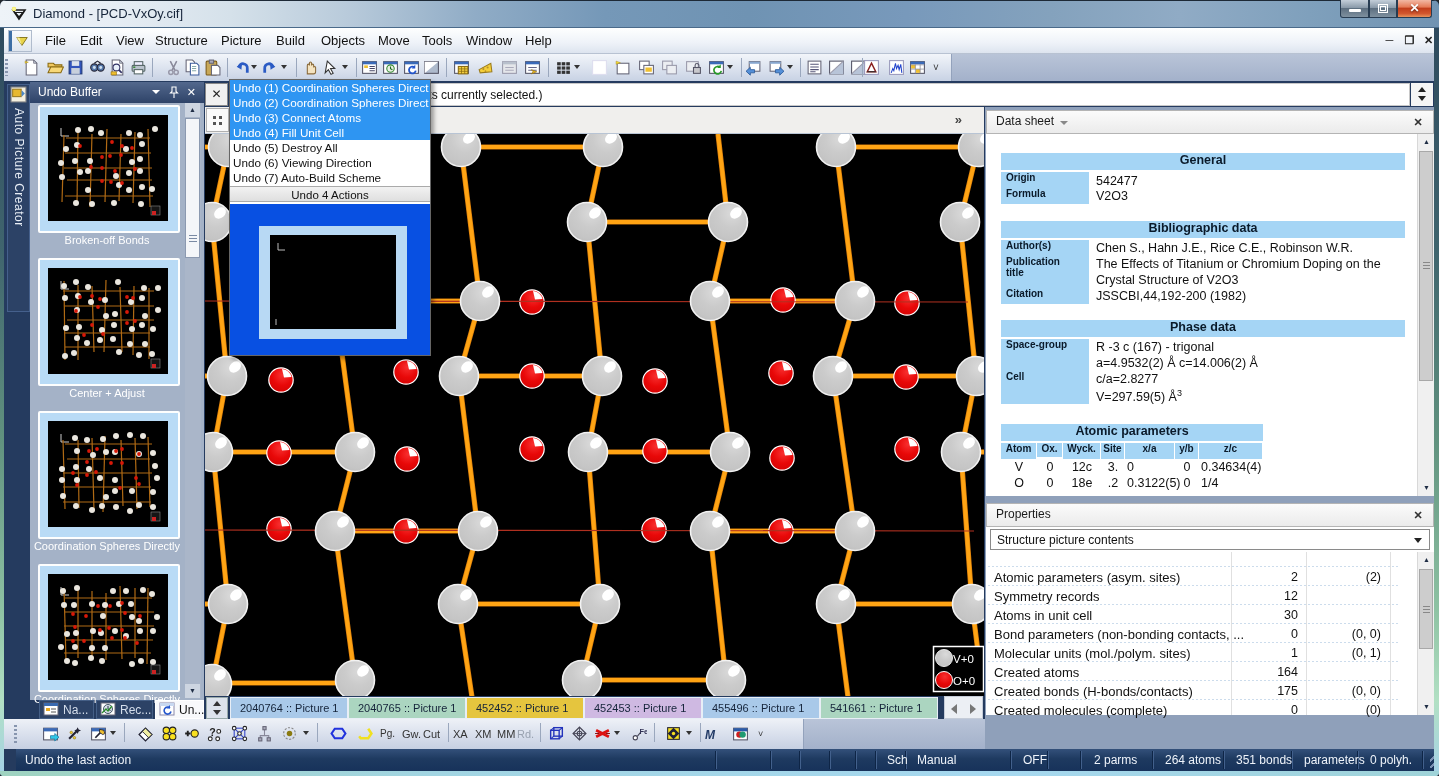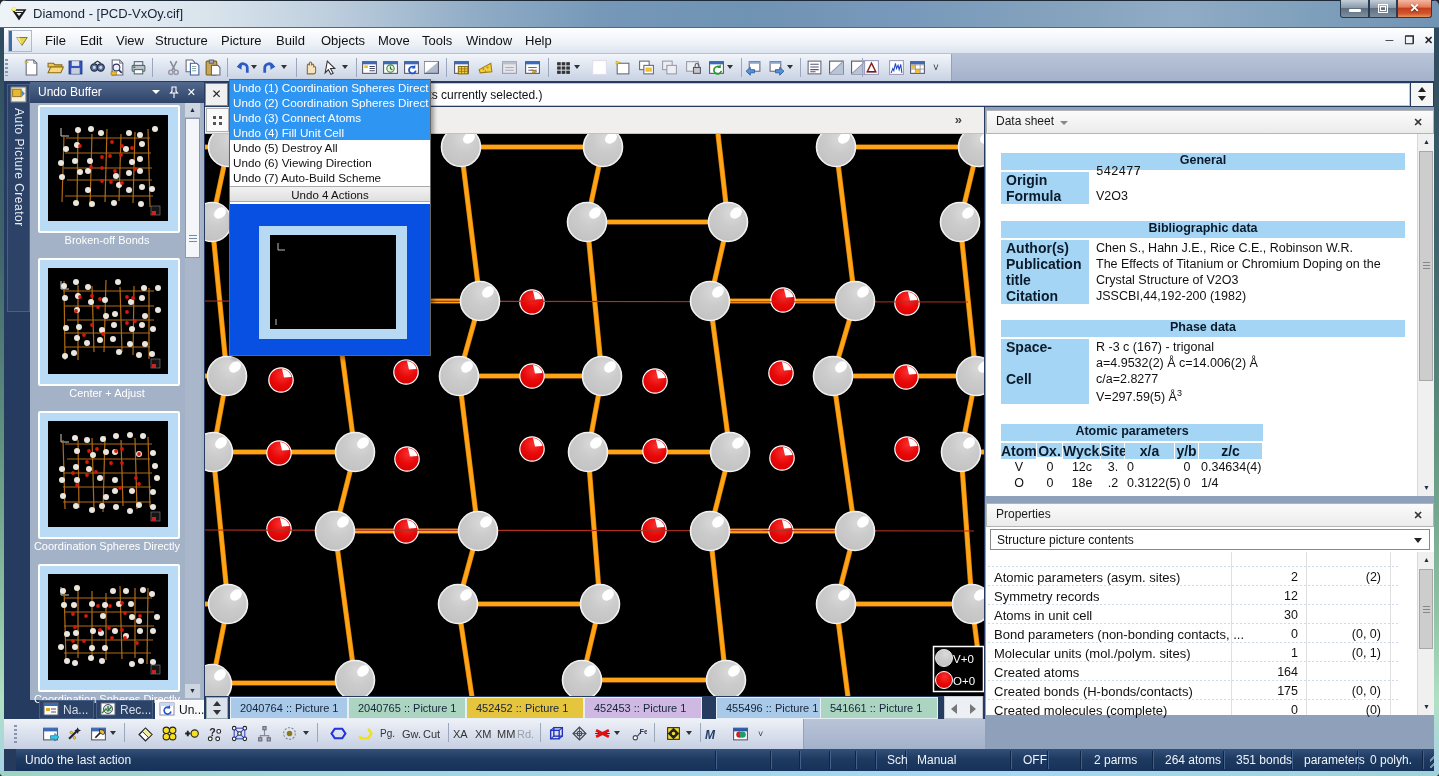--- a/index.html
+++ b/index.html
@@ -48,21 +48,21 @@
   .ltab{top:700px;height:19px;padding-top:2px!important;background:#2c4266;color:#d5deeb;font-size:12px;border:1px solid #455f86;padding:3px 4px 0 23px;}
   
   #rcol{left:985px;top:107px;width:450px;height:642px;background:#8fa0ba;}
   .phdr{position:absolute;background:linear-gradient(180deg,#fbfbfb,#ebebeb);border:1px solid #b4b4b4;color:#1a1a1a;font-size:12px;padding:3px 0 0 9px;}
   .px{position:absolute;right:8px;top:4px;width:14px;height:14px;color:#333;font-size:11px;line-height:14px;text-align:center;font-weight:bold;}
   #dsbody{position:absolute;left:1px;top:27px;width:448px;height:362px;background:#fff;overflow:hidden;}
   #props{position:absolute;left:1px;top:396px;width:448px;height:212px;background:#fff;}
   .vsc{position:absolute;right:0px;width:17px;background:#f0f0f0;border-left:1px solid #d8d8d8;}
   .vthumb{position:absolute;left:1px;width:14px;background:#cdcdcd;border:1px solid #a8a8a8;}
   .bluebar{position:absolute;background:#a5d5f5;color:#0a1a2a;font-weight:bold;font-size:12.5px;text-align:center;}
-  .bluecell{position:absolute;background:#a5d5f5;color:#0a1a2a;font-weight:bold;font-size:14px;padding-left:5px;}
+  .bluecell{position:absolute;background:#a5d5f5;color:#0a1a2a;font-weight:bold;font-size:10px;padding-left:5px;}
   .dstxt{position:absolute;color:#111;font-size:12.5px;white-space:nowrap;}
   .prow{position:absolute;left:8px;color:#111;font-size:13px;white-space:nowrap;}
   .pnum{position:absolute;color:#111;font-size:12.5px;text-align:right;}
   
   #btb{left:4px;top:719px;width:981px;height:30px;background:linear-gradient(180deg,#b9c4d8,#a3b1ca);}
   #status{left:16px;top:749px;width:1431px;height:22px;background:linear-gradient(180deg,#33507a,#1e3a60 45%,#17325a);color:#f0f4fa;font-size:12px;}
   .ssep{position:absolute;top:2px;width:1px;height:18px;background:#0e2546;box-shadow:1px 0 0 #42608c;}
   .stxt{position:absolute;top:4px;color:#eef3fa;font-size:12px;white-space:nowrap;}
 </style>
 </head>
@@ -836,21 +836,21 @@
 
   <div id="tabbar" class="abs">
       <div style="position:absolute;left:1px;top:1px;width:22px;height:22px;background:#dde3ec;border:1px solid #9aa;">
         <div style="position:absolute;left:6px;top:3px;width:0;height:0;border-left:4px solid transparent;border-right:4px solid transparent;border-bottom:5px solid #333;"></div>
         <div style="position:absolute;left:6px;top:12px;width:0;height:0;border-left:4px solid transparent;border-right:4px solid transparent;border-top:5px solid #333;"></div>
       </div>
       <div class="ptab" style="left:25px;width:118px;background:linear-gradient(180deg,#a9c9e9,#a9c9e9);">2040764 :: Picture 1</div>
       <div class="ptab" style="left:143px;width:118px;background:linear-gradient(180deg,#abd5c0,#abd5c0);">2040765 :: Picture 1</div>
       <div class="ptab" style="left:261px;width:118px;background:linear-gradient(180deg,#e5c53e,#e5c53e);">452452 :: Picture 1</div>
       <div class="ptab" style="left:379px;width:118px;background:linear-gradient(180deg,#cfb9e2,#cfb9e2);">452453 :: Picture 1</div>
-      <div class="ptab" style="left:511px;width:118px;background:linear-gradient(180deg,#a9c9e9,#a9c9e9);">455496 :: Picture 1</div>
+      <div class="ptab" style="left:497px;width:118px;background:linear-gradient(180deg,#a9c9e9,#a9c9e9);">455496 :: Picture 1</div>
       <div class="ptab" style="left:615px;width:118px;background:linear-gradient(180deg,#abd5c0,#abd5c0);">541661 :: Picture 1</div>
     </div>
 <div class="ltab abs" style="left:39px;width:55px;">Na...</div>
 <svg class="abs" style="left:43px;top:701px" width="16" height="16" viewBox="0 0 16 16">
       <rect x="1" y="2" width="14" height="12" fill="#fff" stroke="#667"></rect>
       <rect x="1" y="2" width="14" height="3" fill="#3a6ab0"></rect>
       <rect x="3" y="7" width="4" height="3" fill="#e8a820"></rect>
       <line x1="8" y1="8" x2="13" y2="8" stroke="#555"></line>
       <line x1="8" y1="11" x2="13" y2="11" stroke="#555"></line>
     </svg>
@@ -874,21 +874,21 @@
       <div id="dsbody">
         <div class="vsc" style="top:0;height:362px;">
           <div class="sbtn" style="position:absolute;top:1px;left:1px;background:#f0f0f0;">▲</div>
           <div class="vthumb" style="top:17px;height:230px;">
             <div style="position:absolute;left:3px;top:110px;width:7px;height:1px;background:#888;box-shadow:0 3px 0 #888,0 6px 0 #888;"></div>
           </div>
           <div class="sbtn" style="position:absolute;bottom:1px;left:1px;background:#f0f0f0;">▼</div>
         </div>
         <div class="bluebar" style="left:15px;top:19px;width:404px;height:17px;">General</div>
         <div class="bluecell" style="left:15px;top:38px;width:88px;height:16px;">Origin</div>
-        <div class="dstxt" style="left:110px;top:31px;font-family:Liberation Mono, monospace;">542477</div>
+        <div class="dstxt" style="left:110px;top:40px;">542477</div>
         <div class="bluecell" style="left:15px;top:54px;width:88px;height:16px;">Formula</div>
         <div class="dstxt" style="left:110px;top:55px;">V2O3</div>
         <div class="bluebar" style="left:15px;top:87px;width:404px;height:17px;">Bibliographic data</div>
         <div class="bluecell" style="left:15px;top:106px;width:88px;height:16px;">Author(s)</div>
         <div class="dstxt" style="left:110px;top:107px;">Chen S., Hahn J.E., Rice C.E., Robinson W.R.</div>
         <div class="bluecell" style="left:15px;top:122px;width:88px;height:32px;">Publication<br>title</div>
         <div class="dstxt" style="left:110px;top:123px;">The Effects of Titanium or Chromium Doping on the</div>
         <div class="dstxt" style="left:110px;top:139px;">Crystal Structure of V2O3</div>
         <div class="bluecell" style="left:15px;top:154px;width:88px;height:16px;">Citation</div>
         <div class="dstxt" style="left:110px;top:155px;">JSSCBI,44,192-200 (1982)</div>

